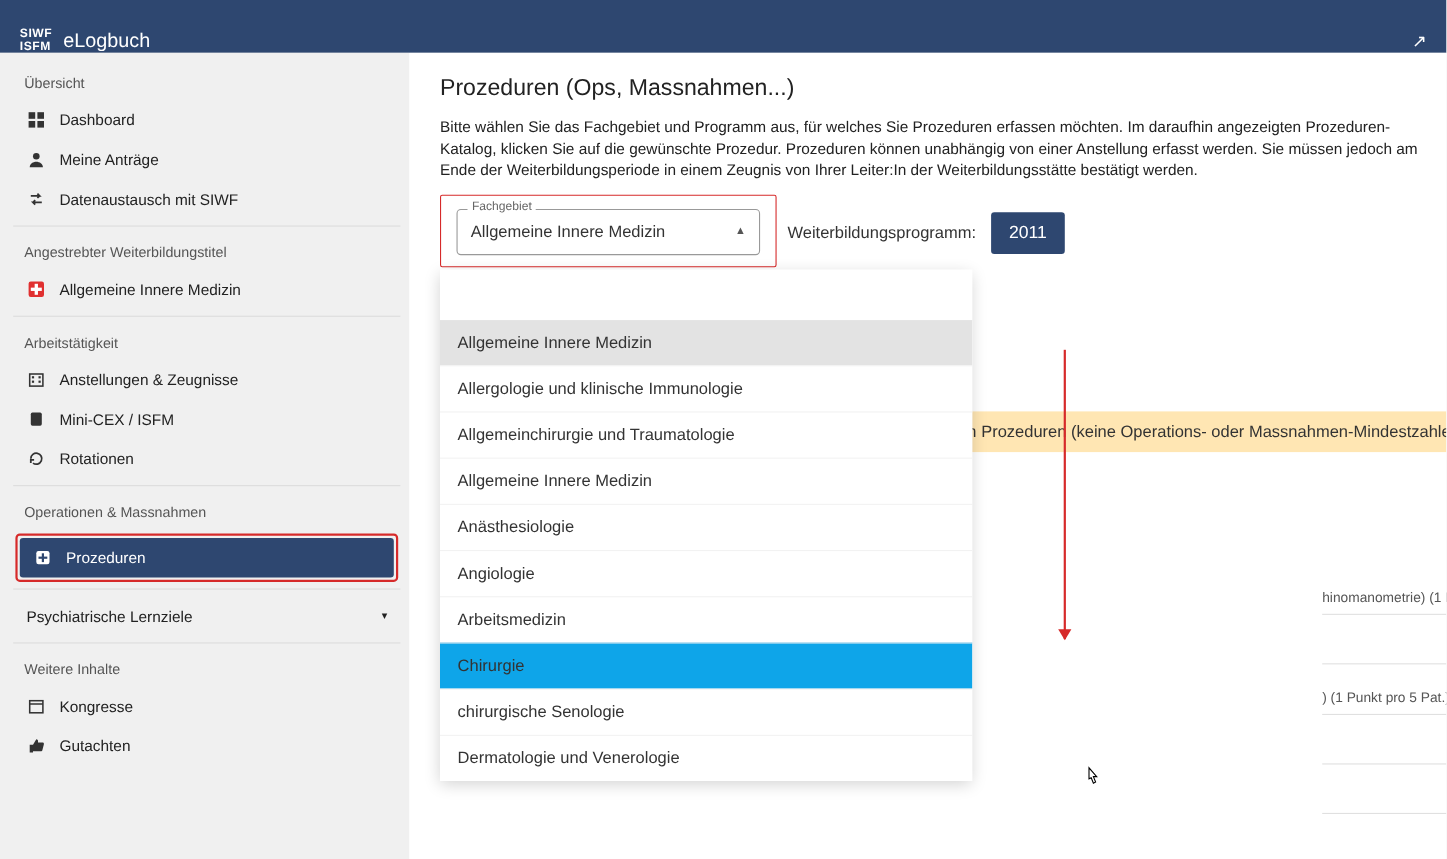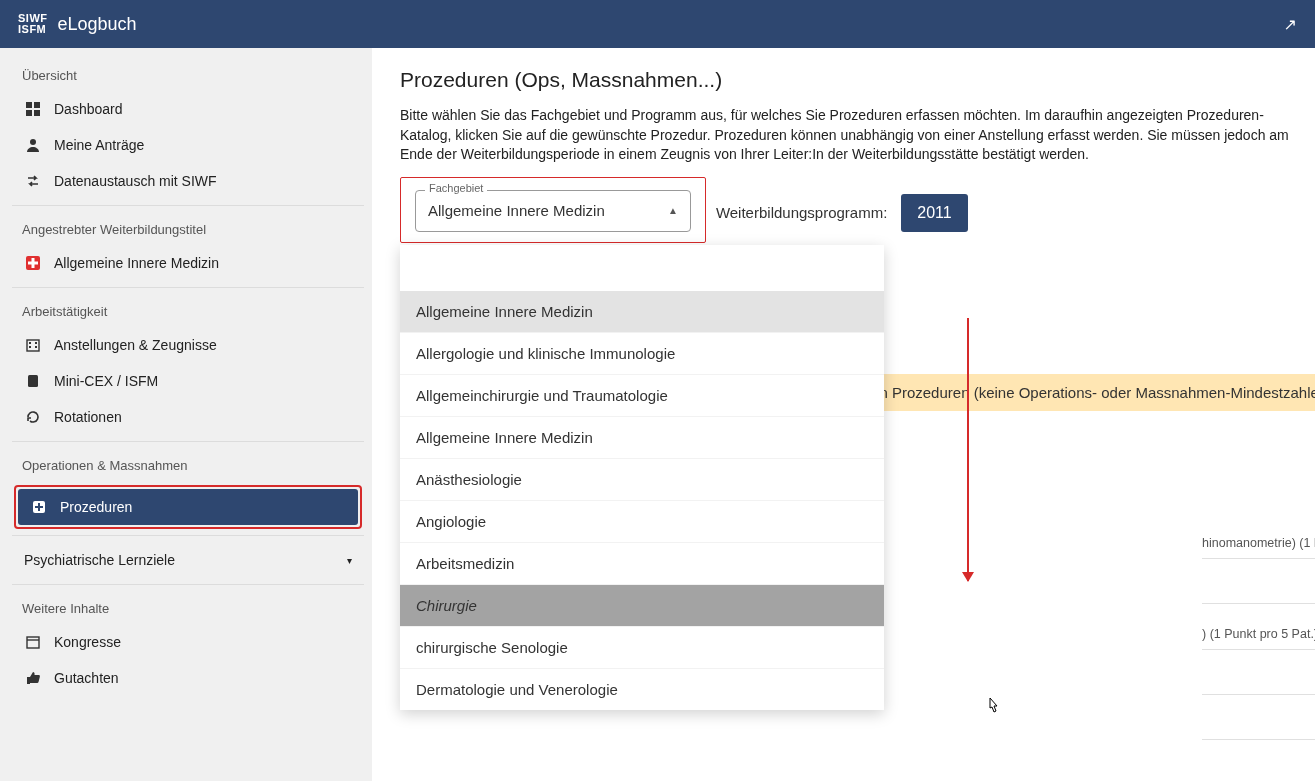--- a/index.html
+++ b/index.html
@@ -13,21 +13,21 @@
       height: 781px;
       position: relative;
     }
 
     
     .topbar {
       height: 48px;
       background: #2e4770;
       color: #fff;
       display: flex;
-      align-items: center;
+      align-items: flex-end;
       padding: 0 18px;
       justify-content: space-between;
     }
     .brand { display: flex; align-items: center; gap: 10px; }
     .brand-logo {
       font-size: 11px;
       line-height: 1.0;
       font-weight: 700;
       letter-spacing: .5px;
     }
@@ -405,21 +405,21 @@
       <div class="dropdown-panel">
         <div class="dd-search-space"></div>
         <div id="dd-list">
             <div class="dd-option selected">Allgemeine Innere Medizin</div>
             <div class="dd-option">Allergologie und klinische Immunologie</div>
             <div class="dd-option">Allgemeinchirurgie und Traumatologie</div>
             <div class="dd-option">Allgemeine Innere Medizin</div>
             <div class="dd-option">Anästhesiologie</div>
             <div class="dd-option">Angiologie</div>
             <div class="dd-option">Arbeitsmedizin</div>
-            <div class="dd-option" style="background: #a3a3a3; font-style: italic;">Chirurgie</div>
+            <div class="dd-option" style="background: #0ea5e9;">Chirurgie</div>
             <div class="dd-option">chirurgische Senologie</div>
             <div class="dd-option">Dermatologie und Venerologie</div>
           </div>
       </div>
     </div>
 
     <div class="info-ribbon">hat keine geforderten Prozeduren (keine Operations- oder Massnahmen-Mindestzahlen).</div>
 
     <div class="detail-line d1">hinomanometrie) (1 Punkt pro 10 Pat.)</div>
     <div class="detail-hr" style="top:510px;"></div>

